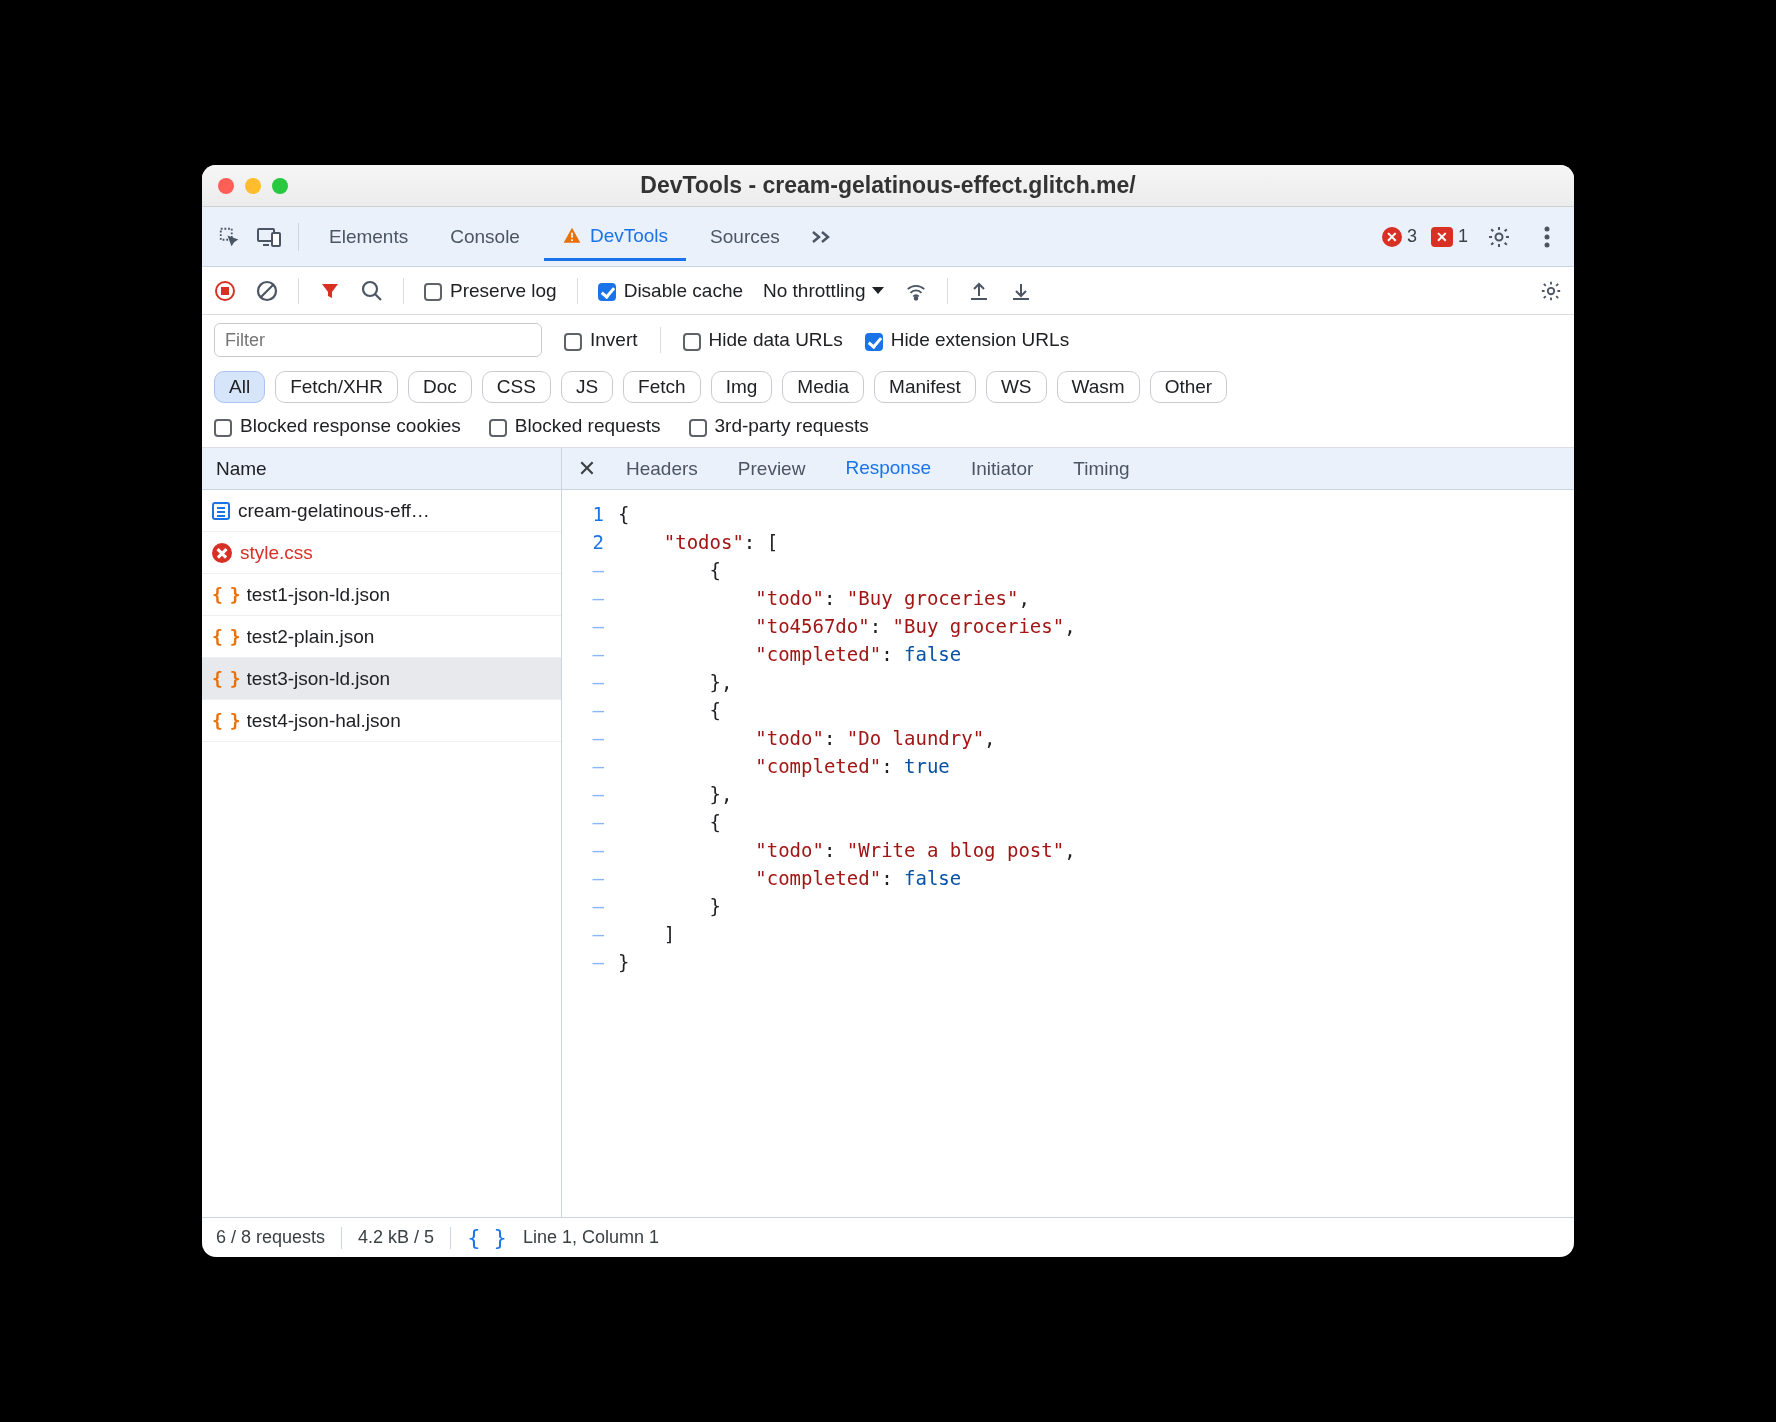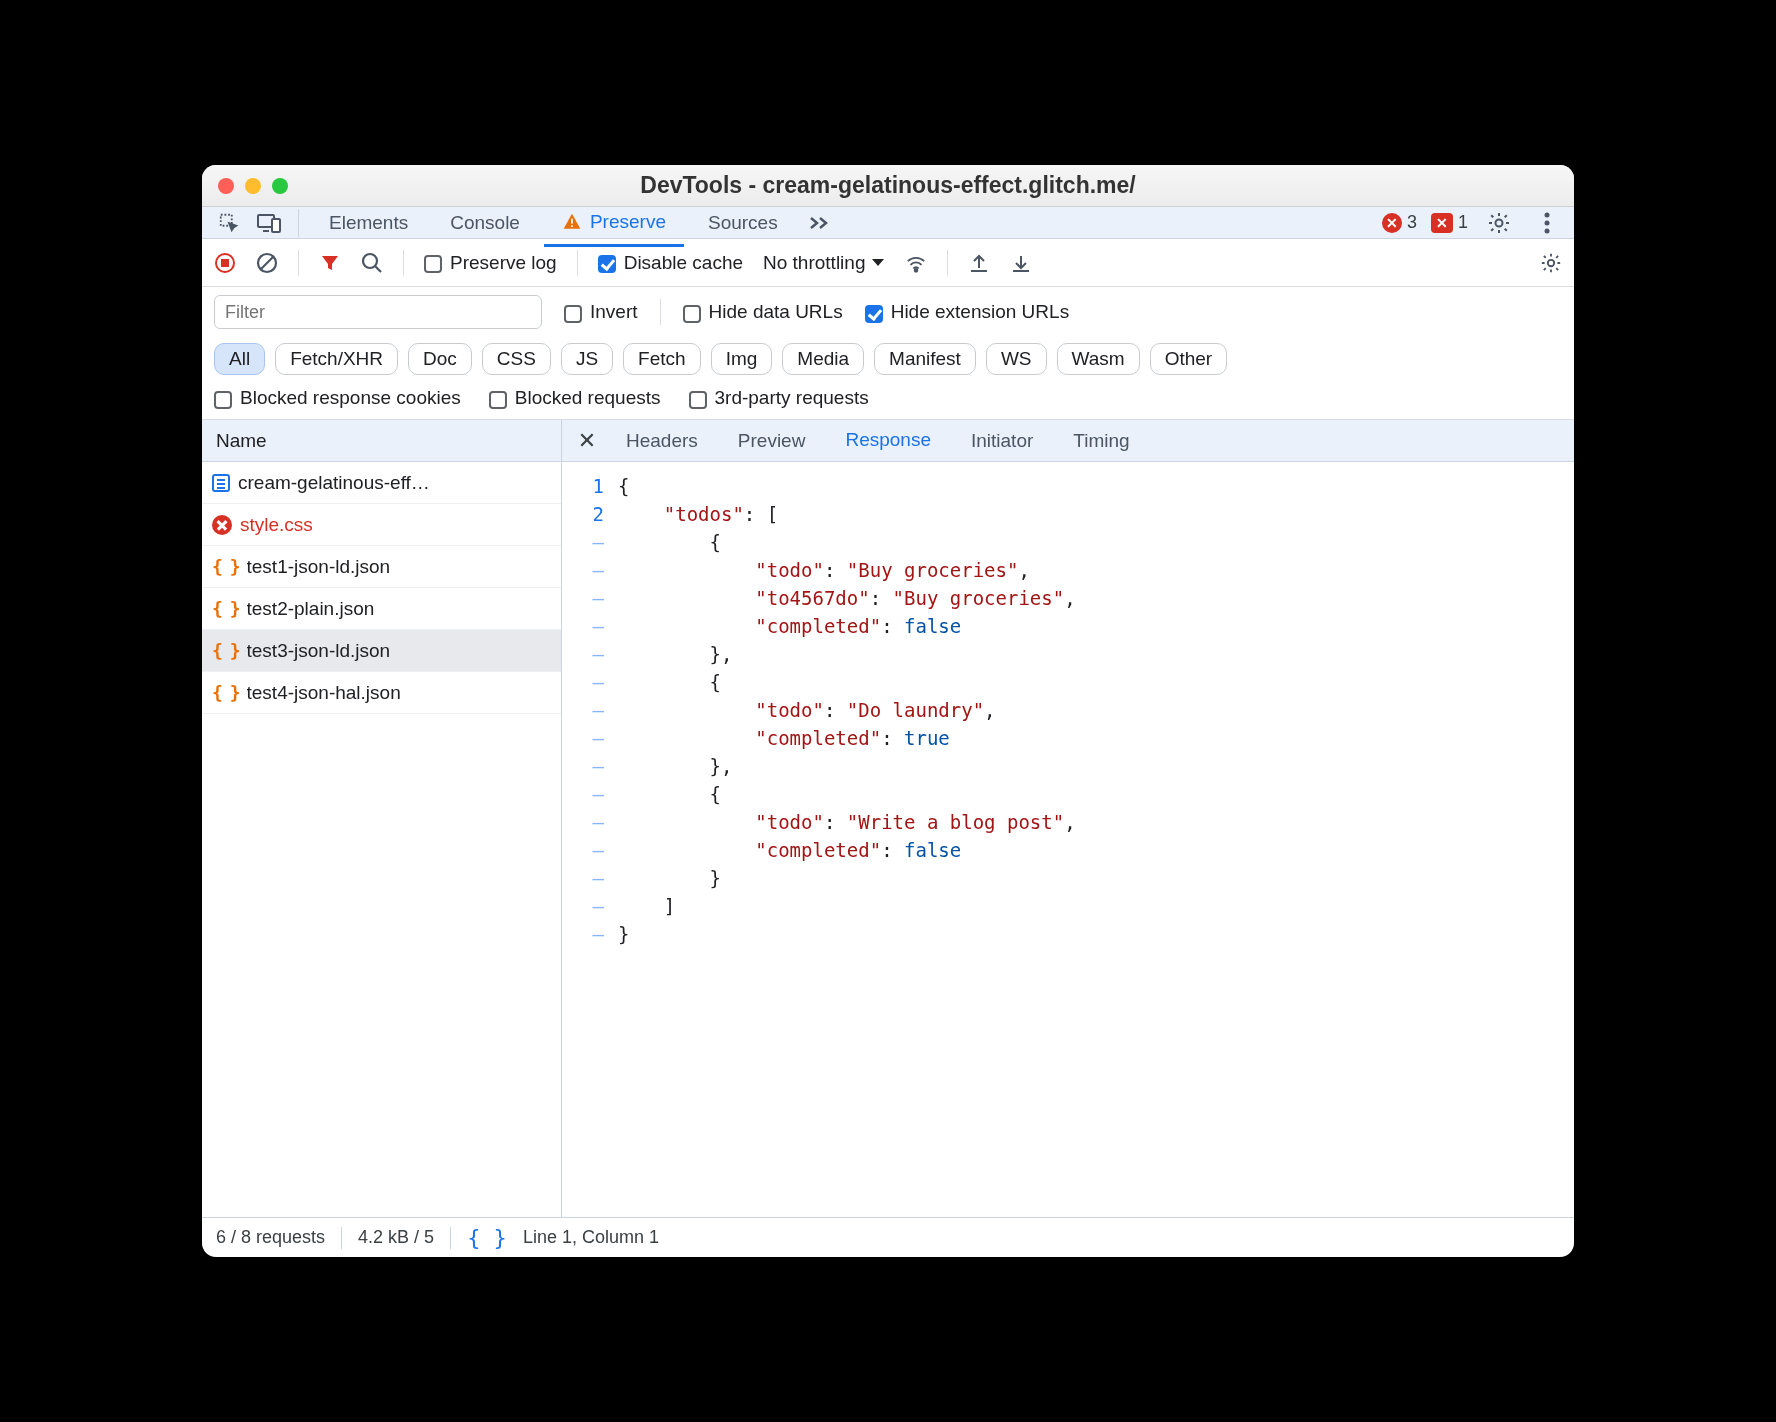--- a/index.html
+++ b/index.html
@@ -4,21 +4,21 @@
 <style>
 * { box-sizing: border-box; margin: 0; padding: 0; }
 body { background: #000; font-family: -apple-system, "Helvetica Neue", Arial, sans-serif; font-size: 17px; width: 1776px; height: 1422px; display: flex; align-items: center; justify-content: center; }
 .window { width: 1372px; height: 1092px; background: #fff; border-radius: 14px; overflow: hidden; box-shadow: 0 24px 70px rgba(0,0,0,0.5); display: flex; flex-direction: column; }
 .titlebar { height: 42px; background: linear-gradient(#f6f6f6,#ececec); border-bottom: 1px solid #d0d0d0; display: flex; align-items: center; position: relative; }
 .traffic { display: flex; gap: 11px; margin-left: 16px; }
 .tl { width: 16px; height: 16px; border-radius: 50%; }
 .tl.red { background:#ff5f57; } .tl.yellow{background:#febc2e;} .tl.green{background:#28c840;}
 .titletext { position:absolute; left:0; right:0; text-align:center; font-weight:600; color:#333; font-size:23px; }
 
-.tabbar { height:32px; background:#eaf1fb; border-bottom:1px solid #cbd4e1; display:flex; align-items:center; padding:0 10px; gap:6px; }
+.tabbar { height:60px; background:#eaf1fb; border-bottom:1px solid #cbd4e1; display:flex; align-items:center; padding:0 10px; gap:6px; }
 .tabbar .iconbtn { width:34px; height:34px; display:flex; align-items:center; justify-content:center; color:#4b5563; }
 .tabbar .sep { width:1px; height:28px; background:#cbd4e1; margin:0 6px; }
 .maintab { padding:0 18px; height:48px; display:flex; align-items:center; color:#4b5563; font-size:19px; cursor:pointer; gap:8px; }
 .maintab.active { color:#1a73e8; border-bottom:3px solid #1a73e8; margin-bottom:-1px; font-weight:500; }
 .tabbar .right { margin-left:auto; display:flex; align-items:center; gap:14px; }
 .badge-err { display:flex; align-items:center; gap:5px; color:#3c4043; font-size:18px; }
 .badge-err .dot { width:20px; height:20px; border-radius:50%; background:#d93025; color:#fff; display:flex; align-items:center; justify-content:center; font-size:14px; font-weight:bold; }
 .badge-err .sq { width:22px; height:20px; border-radius:4px; background:#d93025; color:#fff; display:flex; align-items:center; justify-content:center; font-size:14px; font-weight:bold; }
 
 .toolbar { height:48px; border-bottom:1px solid #d9dde3; display:flex; align-items:center; padding:0 12px; gap:20px; }
@@ -104,21 +104,21 @@
     </div>
     <div class="sep"></div>
     <div class="maintab">Elements</div>
     <div class="maintab">Console</div>
     <div class="maintab active">
       <svg width="20" height="20" viewBox="0 0 24 24">
           <path d="M12 2 L22 20 H2 Z" fill="#e8710a"></path>
           <rect x="11" y="8" width="2" height="6" fill="#fff"></rect>
           <rect x="11" y="16" width="2" height="2" fill="#fff"></rect>
         </svg>
-      <span>Preserve</span>
+      <span>DevTools</span>
     </div>
     <div class="maintab">Sources</div>
     <div class="iconbtn">
       <svg width="24" height="16" viewBox="0 0 24 16" stroke="#4b5563" stroke-width="2.5" fill="none">
           <path d="M4 3 l6 5 -6 5 M13 3 l6 5 -6 5"></path>
         </svg>
     </div>
     <div class="right">
       <div class="badge-err">
         <span class="dot">✕</span>

